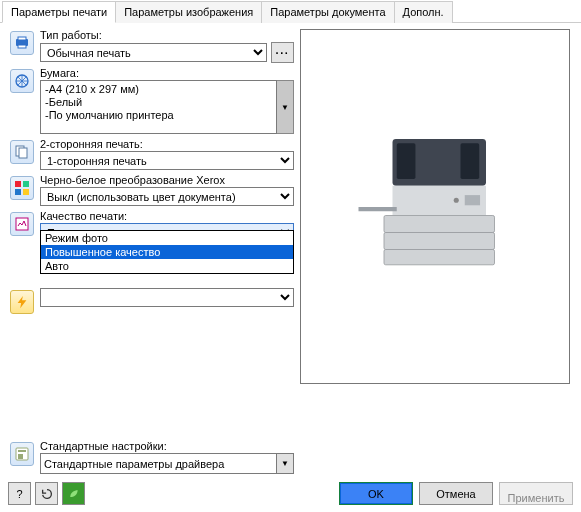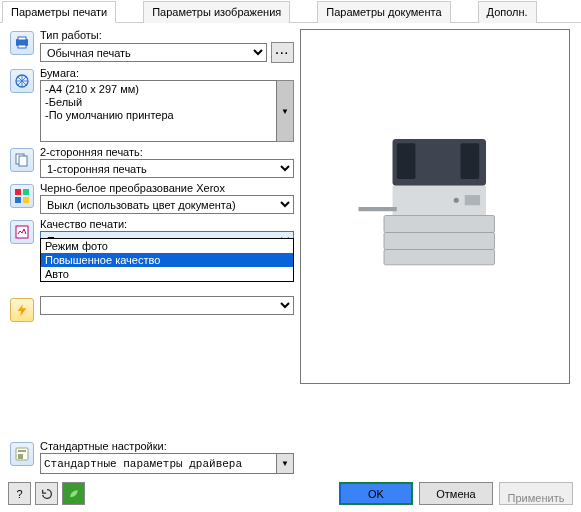--- a/index.html
+++ b/index.html
@@ -5,21 +5,21 @@
   * { box-sizing: border-box; }
   body {
     margin: 0;
     font-family: "Segoe UI", Tahoma, sans-serif;
     font-size: 11px;
     background: #fff;
     width: 581px;
     height: 512px;
     overflow: hidden;
   }
-  .tabs { display: flex; border-bottom: 1px solid #ccc; padding-left: 2px; gap: 28px; }
+  .tabs { display: flex; border-bottom: 1px solid #ccc; padding-left: 2px; }
   .tab {
     padding: 4px 8px;
     border: 1px solid #ccc;
     border-bottom: none;
     background: #f5f5f5;
     margin-right: -1px;
     position: relative;
     top: 1px;
     cursor: pointer;
   }
@@ -43,21 +43,21 @@
   }
   .btn-dots {
     width:23px; height:21px; border:1px solid #888; background:#e6e6e6;
     display:flex; align-items:center; justify-content:center; cursor:pointer;
     font-weight:bold; letter-spacing:1px; font-size:11px;
   }
   .paperbox {
     display:flex; border:0;
   }
   .paperlist {
-    flex:1; height:62px; border:1px solid #7a7a7a; background:#fff;
+    flex:1; height:54px; border:1px solid #7a7a7a; background:#fff;
     padding:2px 4px; line-height:13px; font-size:11px; overflow:hidden;
   }
   .paperlist div::before { content:"-"; }
   .vscroll {
     width:17px; border:1px solid #888; border-left:none; background:#e1e1e1;
     display:flex; flex-direction:column; justify-content:space-between;
   }
   .arrowbtn { height:17px; background:#ddd; display:flex; align-items:center; justify-content:center; font-size:8px; }
   .arrowbtn.mid { flex:1; background:#c8c8c8; }
   .qualitywrap { position:relative; }
@@ -80,21 +80,21 @@
     margin-right:4px; display:flex; align-items:center; justify-content:center; cursor:pointer;
   }
   .pushbtns { margin-left:auto; display:flex; gap:6px; }
   .push {
     min-width:74px; height:23px; border:1px solid #888; background:#e1e1e1;
     display:flex; align-items:center; justify-content:center; cursor:pointer;
   }
   .push.default { border:1px solid #15803d; outline:1px solid #0a64d8; outline-offset:-2px; background:#3b82f6;}
   .push.disabled { color:#888; background:#efefef; border:1px solid #bbb; cursor:default;align-items:flex-end;}
   .savedcombo { width:254px; height:21px; border:1px solid #7a7a7a; background:#fff; display:flex; align-items:center;}
-  .savedcombo .txt { flex:1; padding:0 3px;font-family:Liberation Mono, monospace;}
+  .savedcombo .txt { flex:1; padding:0 3px;}
   .savedcombo .ddbtn { width:17px; height:19px; border-left:1px solid #7a7a7a; background:#e1e1e1; display:flex; align-items:center; justify-content:center; font-size:8px;}
   
   .printer { width:170px; }
 </style>
 </head>
 <body>
 
 <div class="tabs">
   <div class="tab active"><span>Параметры печати</span></div>
   <div class="tab"><span>Параметры изображения</span></div>

